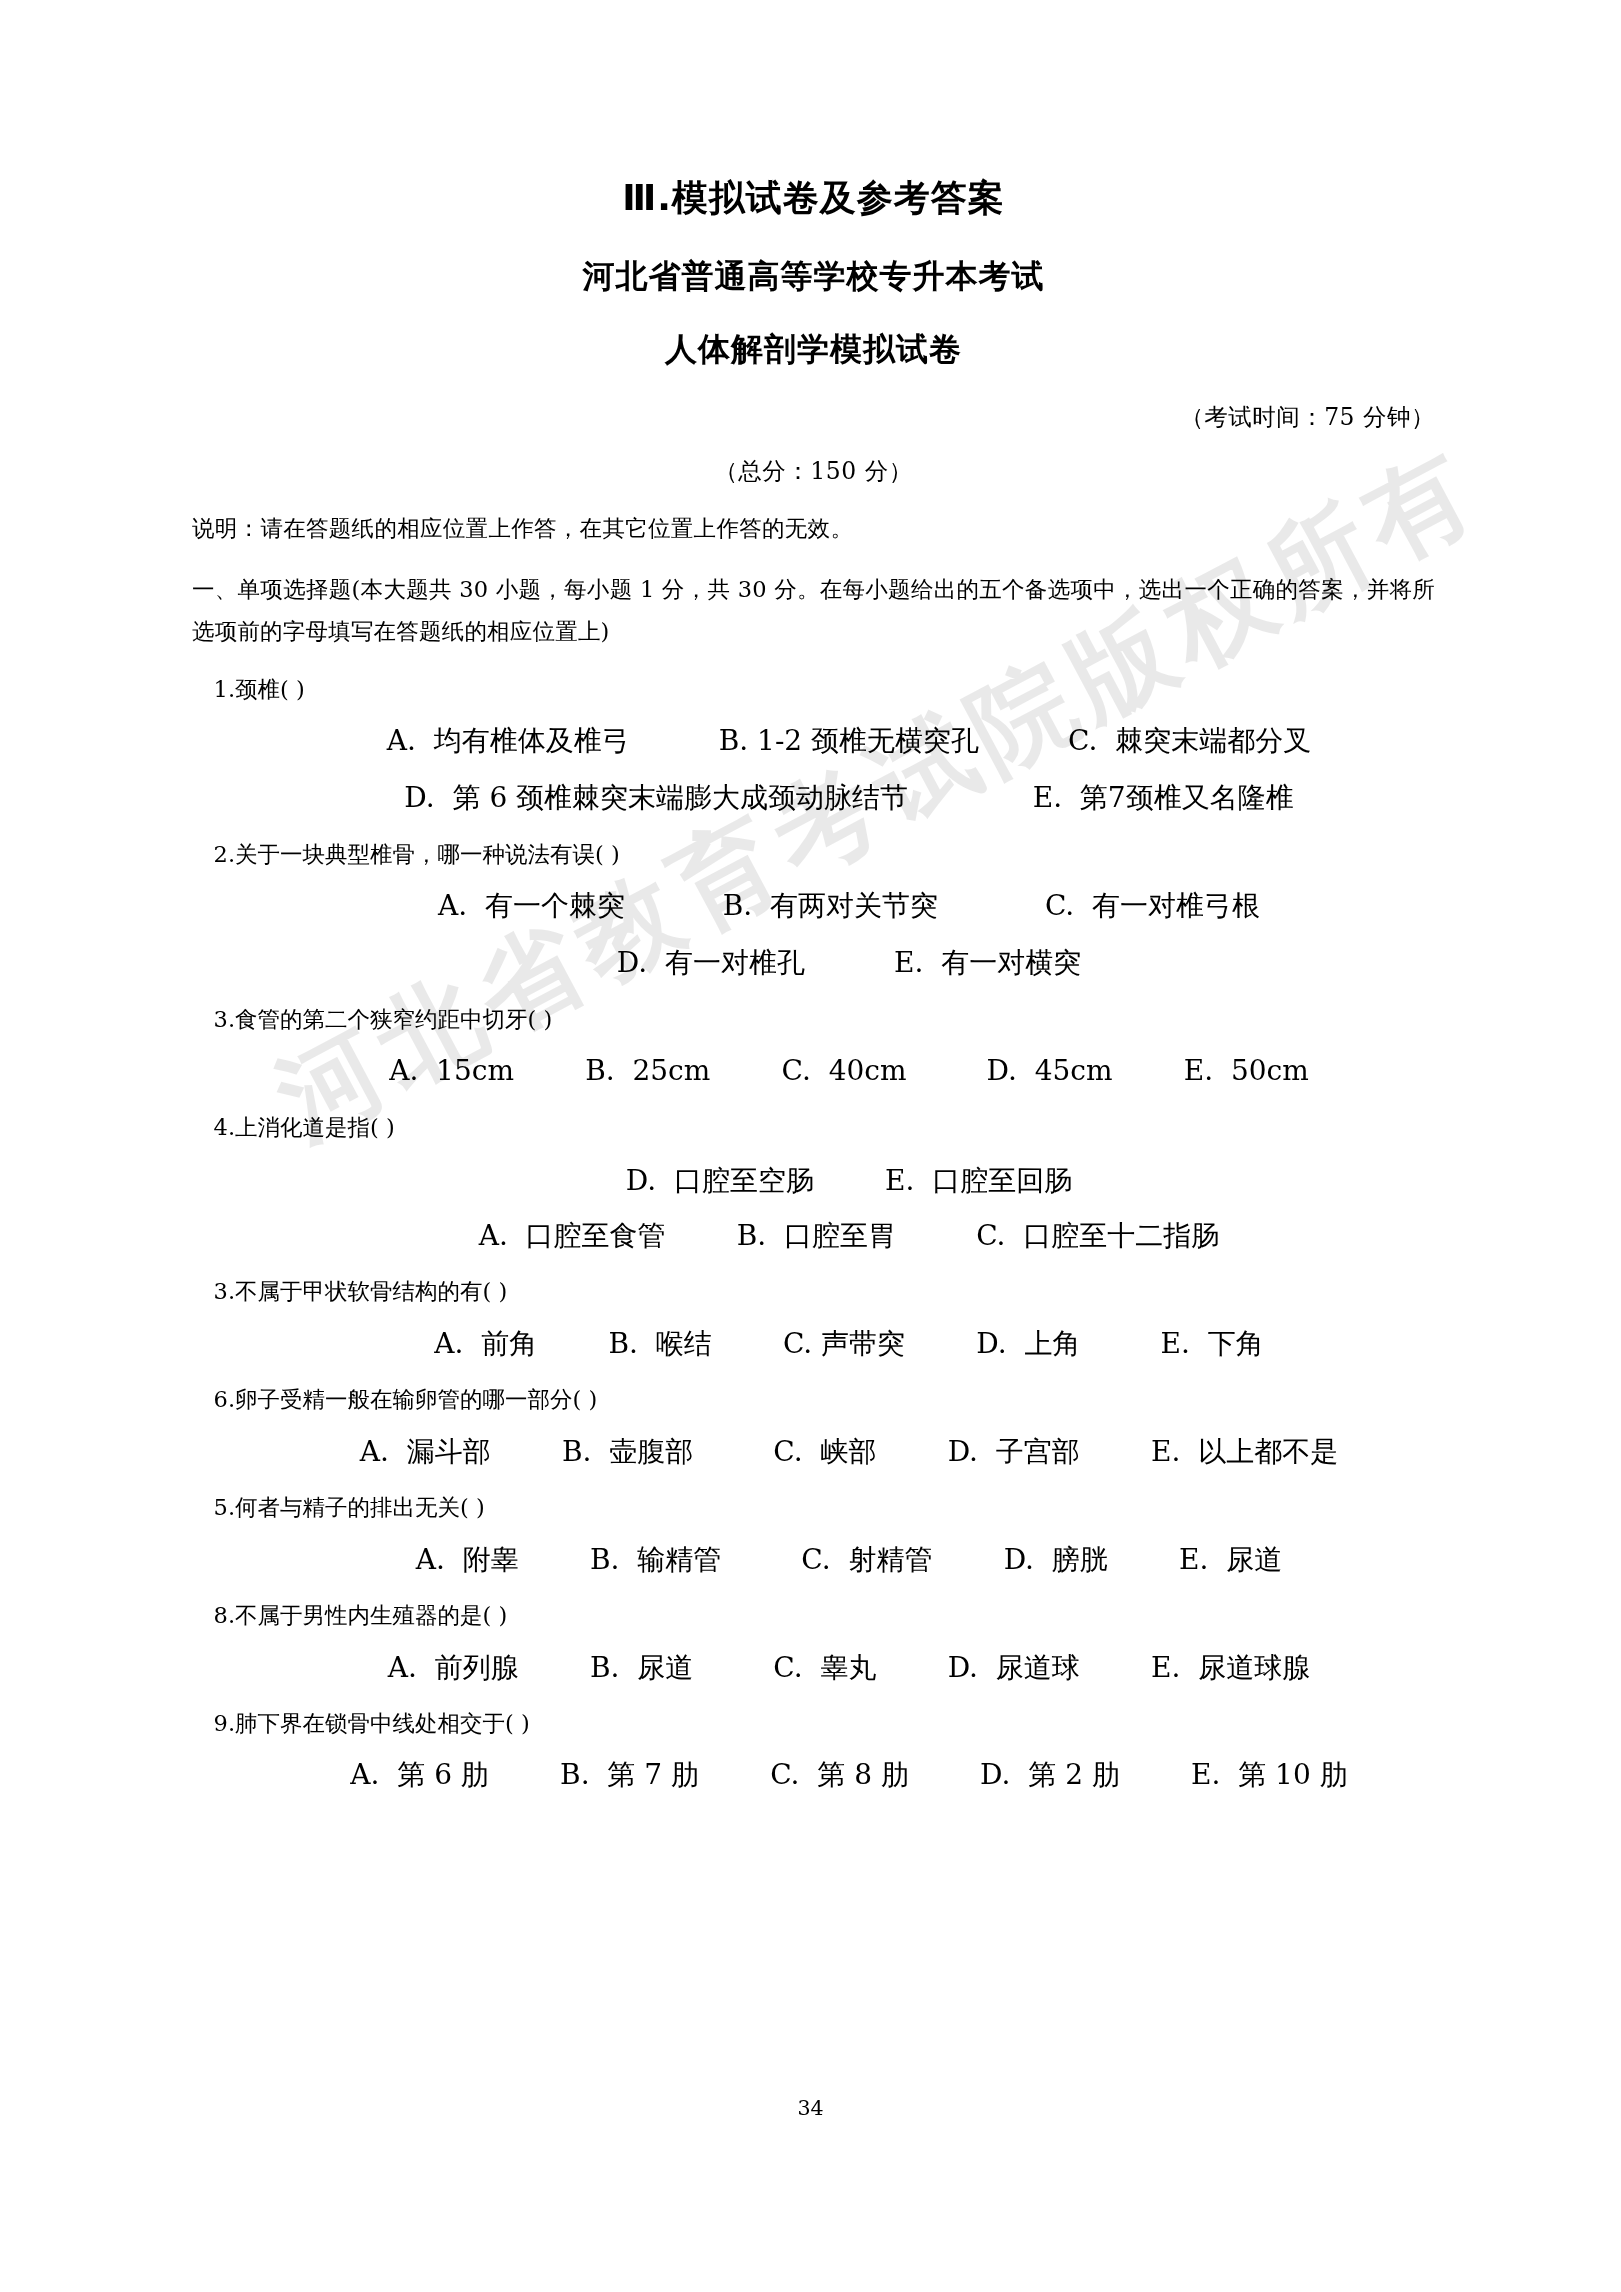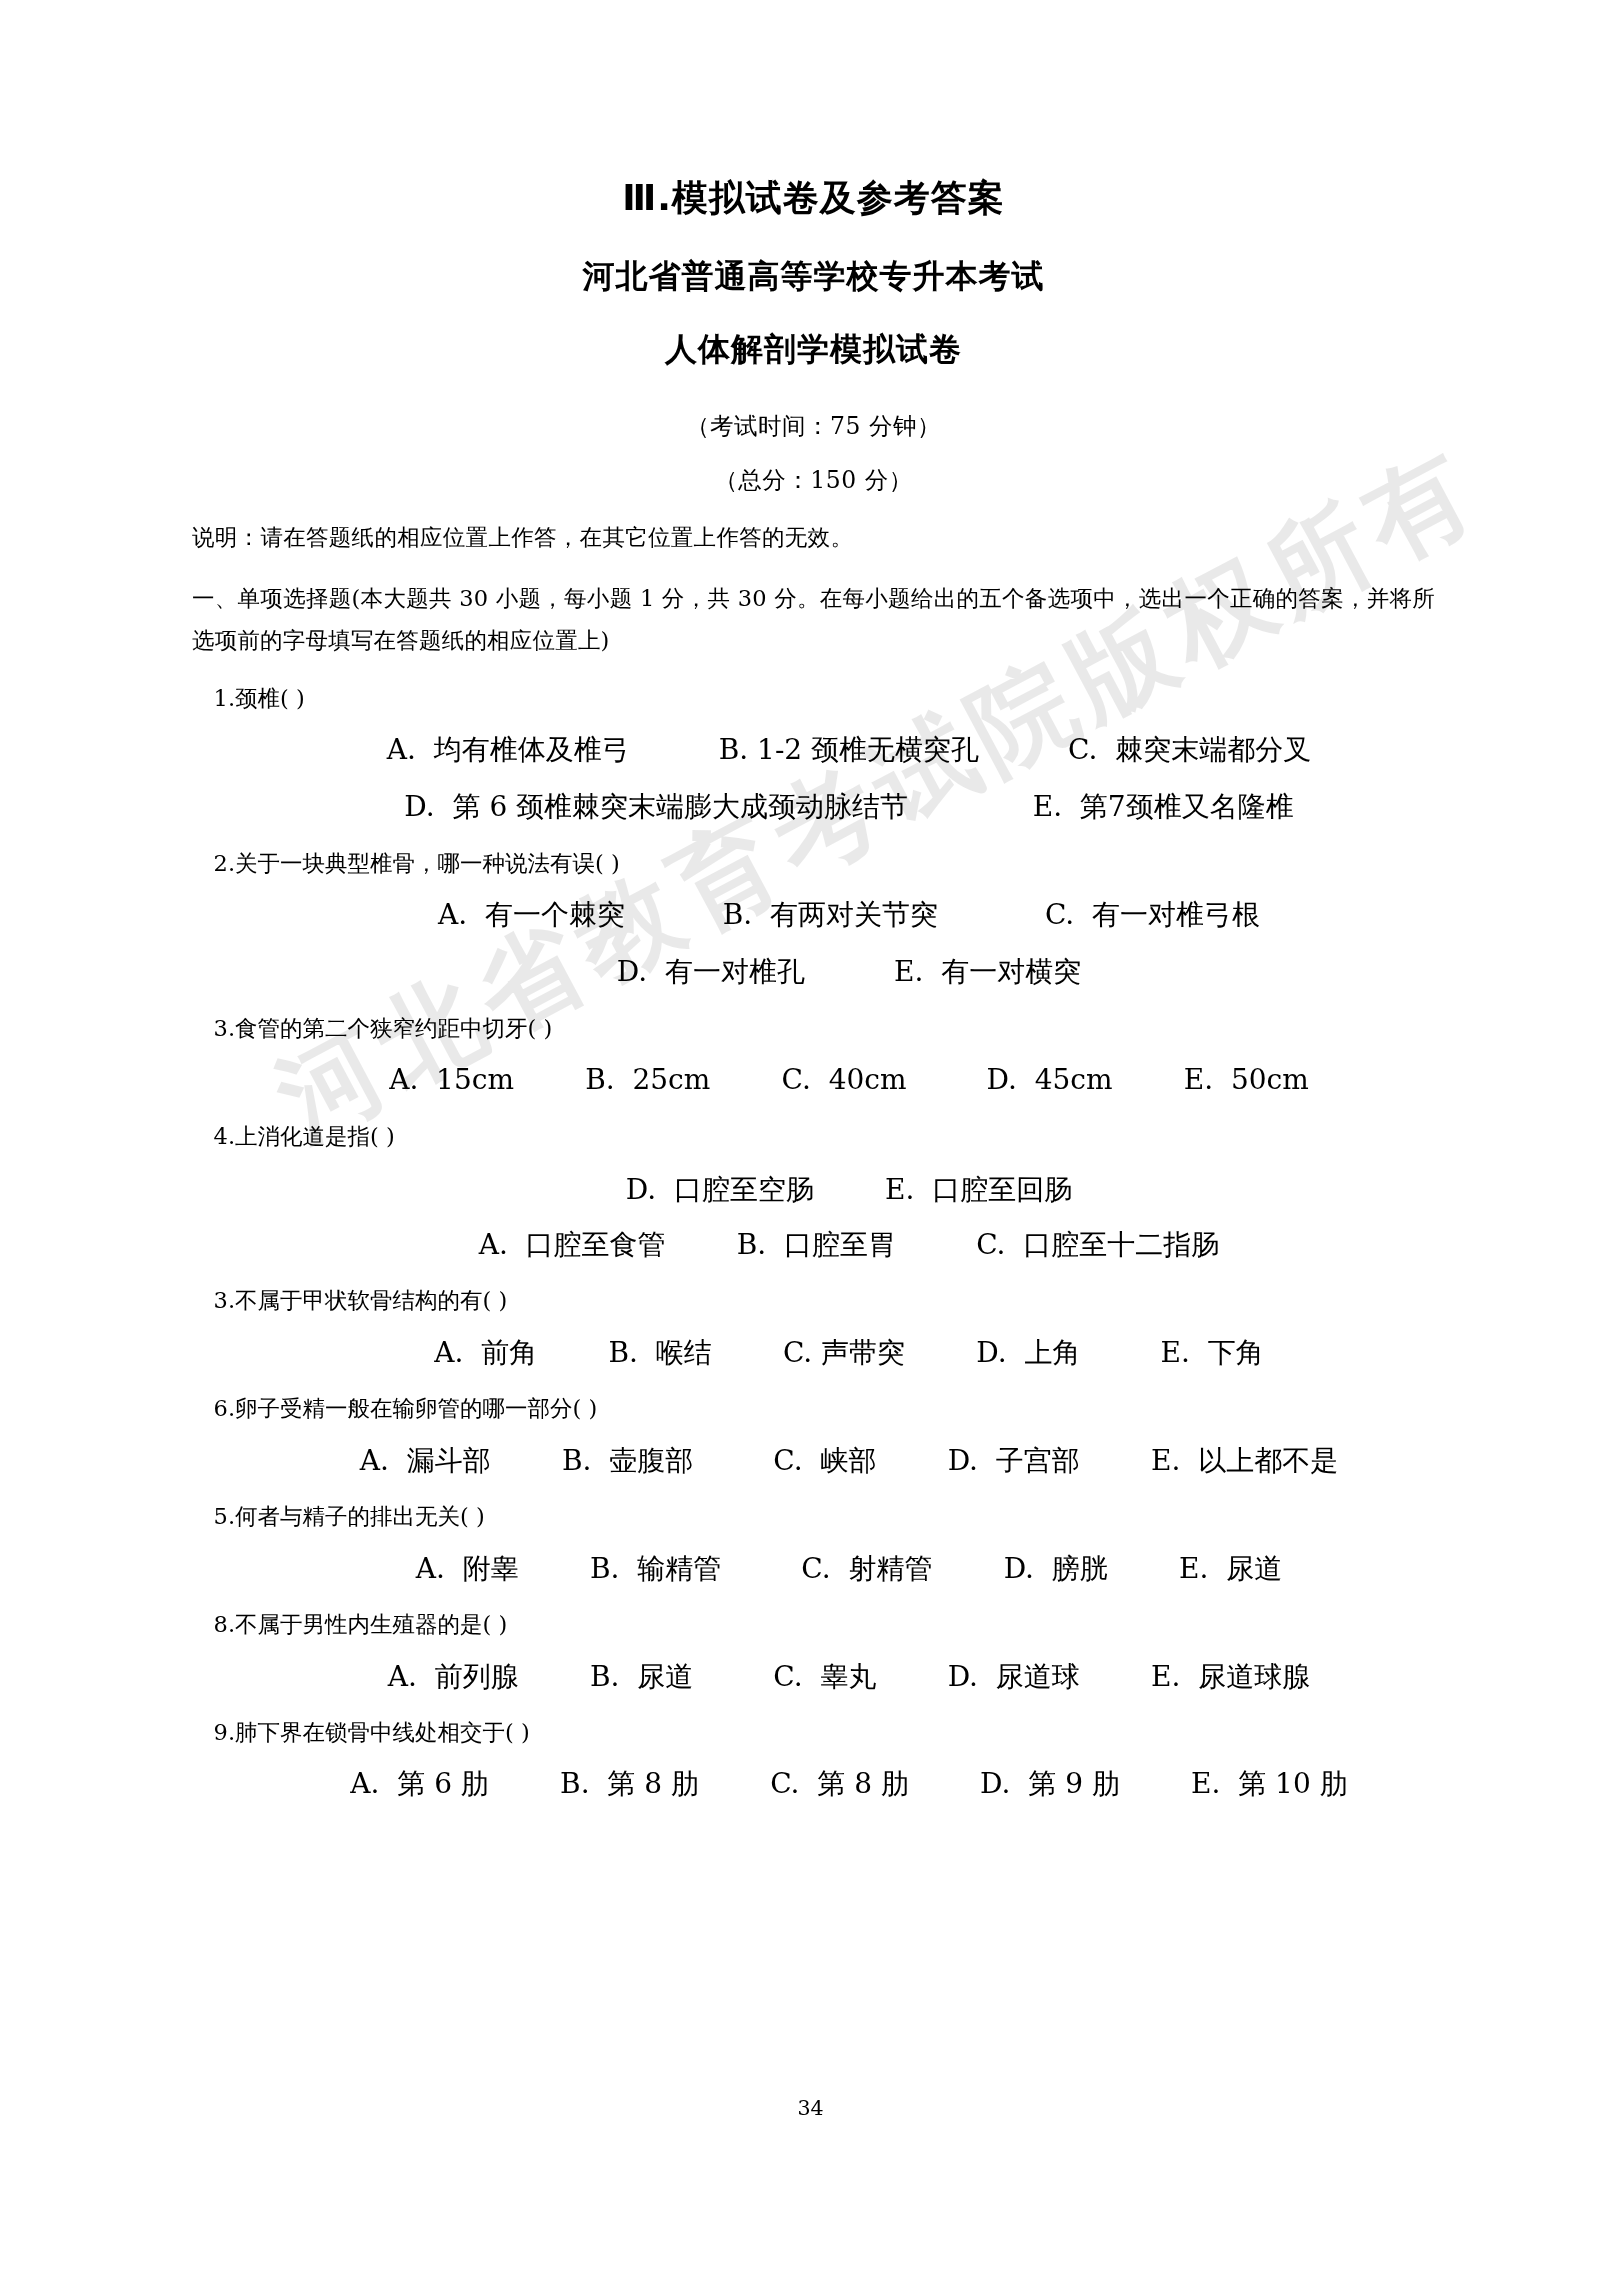--- a/index.html
+++ b/index.html
@@ -74,23 +74,23 @@
   }
   h2.title-sub2 {
     margin: 29px 0 0 0;
     text-align: center;
     font-size: 32px;
     font-weight: 700;
     letter-spacing: 1px;
     font-family: "DejaVu Sans", "Liberation Sans", sans-serif;
   }
   .meta-line {
-    text-align: center;
+    text-align: right;
     font-size: 23.5px;
-    margin-top: 38px;
+    margin-top: 29px;
     letter-spacing: 0.5px;
   }
   .meta-line2 {
     text-align: center;
     font-size: 23.5px;
     margin-top: 21.6px;
     letter-spacing: 0.5px;
   }
   .note {
     margin-top: 25.5px;
@@ -175,20 +175,20 @@
     <div class="question">6.卵子受精一般在输卵管的哪一部分(    )</div>
     <div class="options">A.  漏斗部        B.  壶腹部         C.  峡部        D.  子宫部        E.  以上都不是</div>
 
     <div class="question">5.何者与精子的排出无关(    )</div>
     <div class="options">A.  附睾        B.  输精管         C.  射精管        D.  膀胱        E.  尿道</div>
 
     <div class="question">8.不属于男性内生殖器的是(    )</div>
     <div class="options">A.  前列腺        B.  尿道         C.  睾丸        D.  尿道球        E.  尿道球腺</div>
 
     <div class="question">9.肺下界在锁骨中线处相交于(    )</div>
-    <div class="options">A.  第 6 肋        B.  第 8 肋        C.  第 8 肋        D.  第 9 肋        E.  第 10 肋</div>
+    <div class="options">A.  第 6 肋        B.  第 7 肋        C.  第 8 肋        D.  第 2 肋        E.  第 10 肋</div>
 
   </div>
 
   <div class="page-number doc-layer">34</div>
 
 </div>
 
 
 </body></html>

